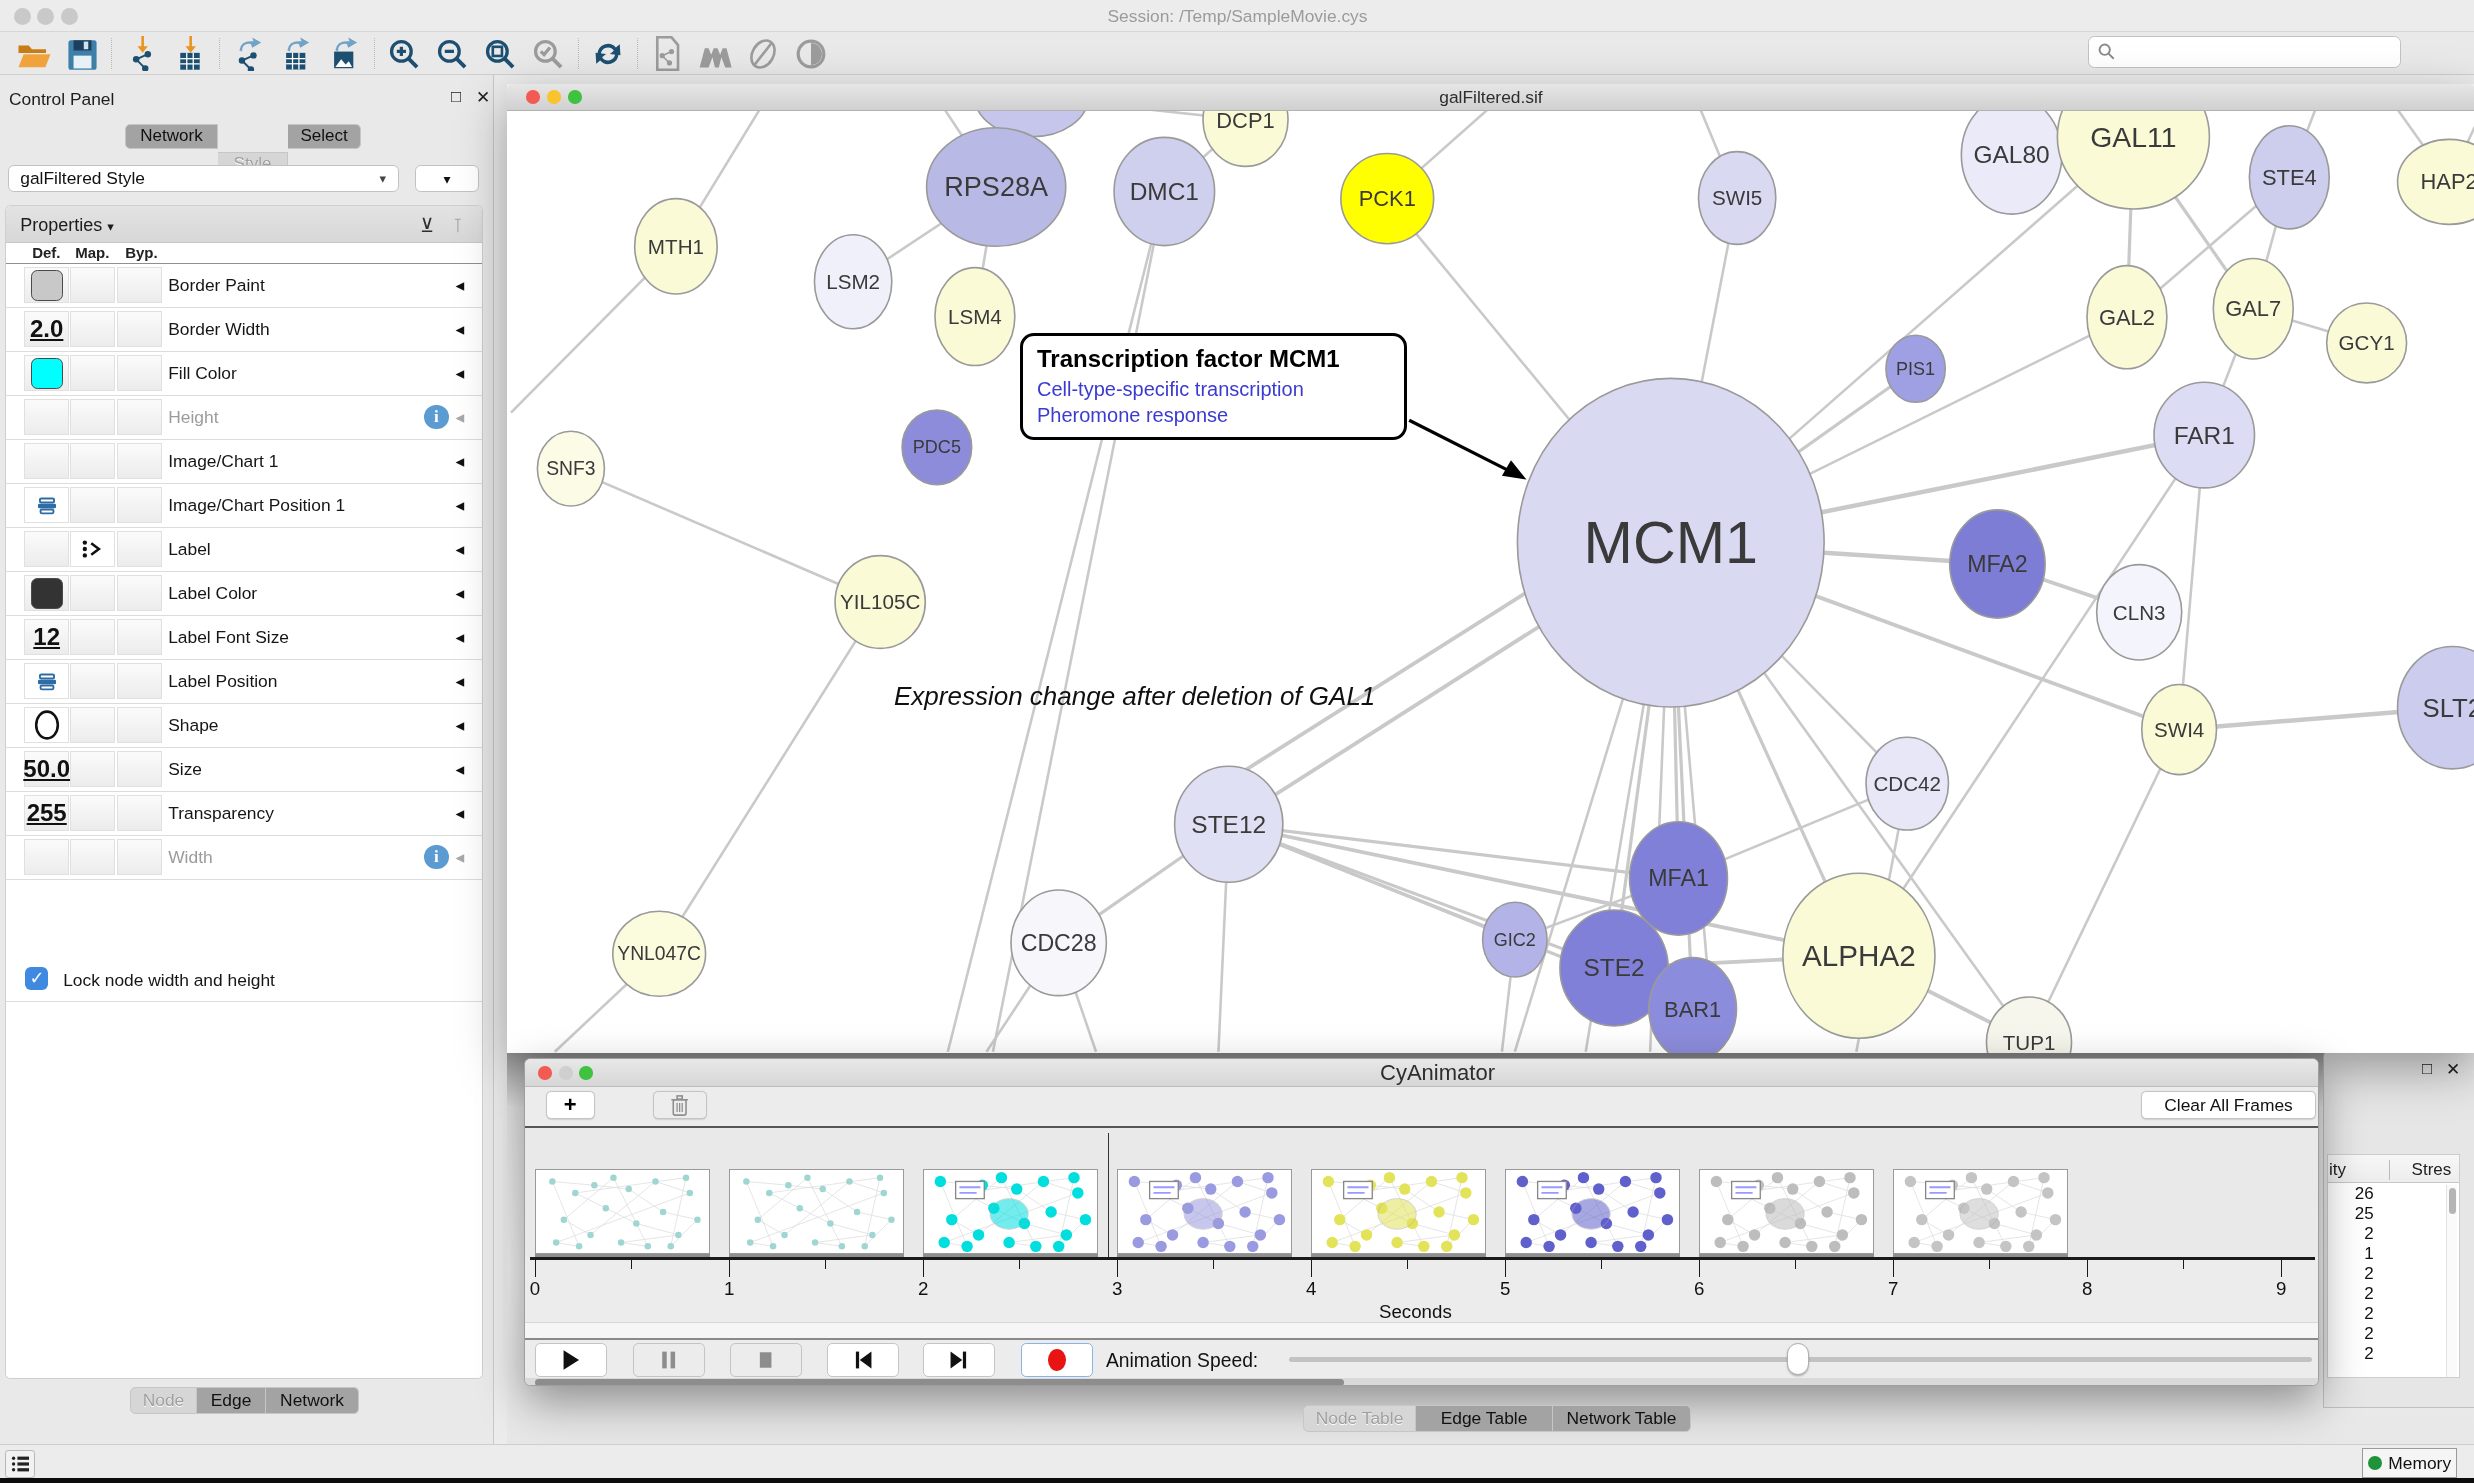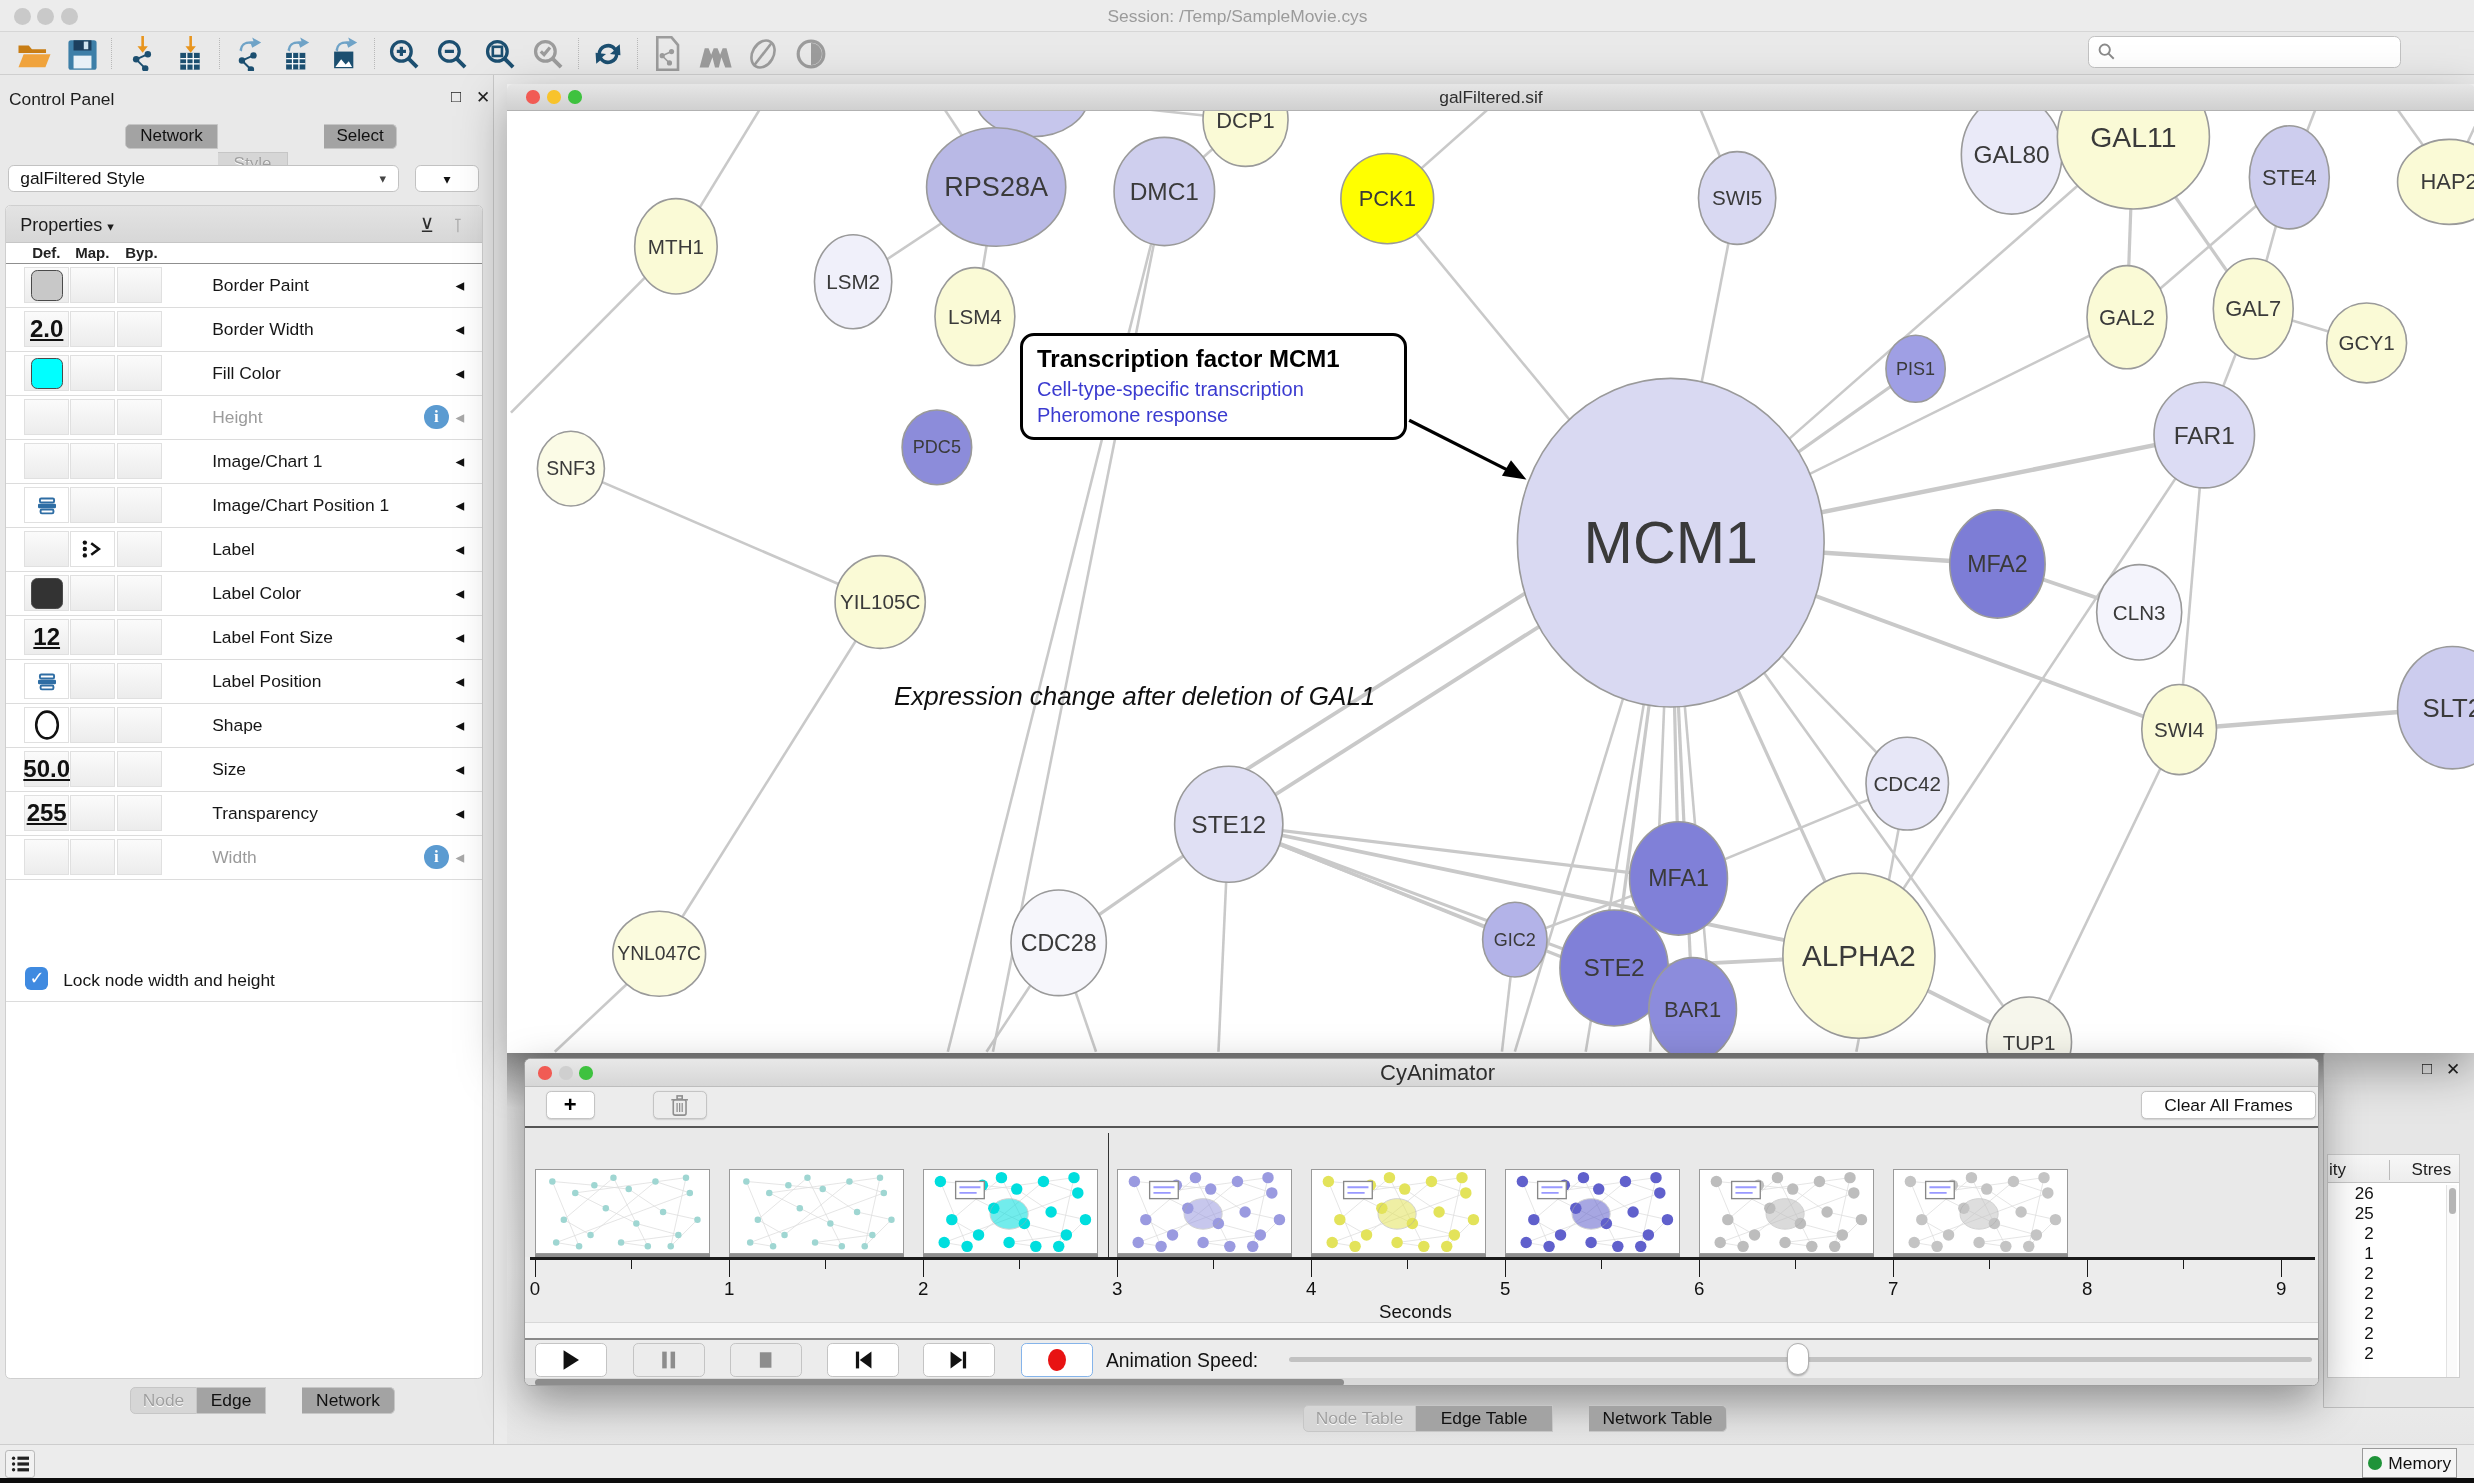--- a/index.html
+++ b/index.html
@@ -22,36 +22,36 @@
   #search-box { position:absolute; right:74px; top:3.9px; width:313px; height:32px; background:#fff; border:1.3px solid #c2c2c2; border-radius:6.4px; display:flex; align-items:center; padding-left:7.7px; }
   #search-box input { border:none; outline:none; font-size:17px; width:271px; background:transparent; }
 
   
   #control-panel { left:0; top:75px; width:494px; height:1369px; background:#e9e9e9; border-right:0.6px solid #c9c9c9; }
   #cp-title { left:9px; top:14px; font-size:17.4px; color:#1d1d1d; position:absolute; }
   .win-ctl { position:absolute; font-size:17px; color:#222; }
   .tabset { position:absolute; display:flex; }
   .tab { height:24.5px; background:#a3a3a3; border:0.6px solid #c6c6c6; border-left:none; font-size:17px; color:#111; display:flex; align-items:center; justify-content:center; }
   .tab:first-child { border-left:0.6px solid #c6c6c6; border-radius:5.2px 0 0 5.2px; }
-  .tab:last-child { border-radius:0 5.2px 5.2px 0;margin-left:36px; }
+  .tab:last-child { border-radius:0 5.2px 5.2px 0; }
   .tab.pressed { background:#d6d6d6; color:#9f9f9f; text-shadow:0 0.6px 0 #fff; }
   #style-combo { left:7.7px; top:90px; width:391px; height:27px; background:#fff; border:1.3px solid #c2c2c2; border-radius:5.8px; position:absolute; font-size:17.4px; color:#111; display:flex; align-items:center; padding:0 11.6px; justify-content:space-between; }
   #style-menu-btn { left:415px; top:90px; width:64px; height:27px; background:#fff; border:1.3px solid #c2c2c2; border-radius:5.8px; position:absolute; font-size:14px; color:#111; display:flex; align-items:center; justify-content:center; }
   #props-box { left:5.2px; top:130px; width:478px; height:1174px; background:#fff; border:1.3px solid #cfcfcf; border-radius:5.2px; position:absolute; overflow:hidden; }
   #props-header { height:37px; background:linear-gradient(#e3e3e3,#d7d7d7); border-bottom:0.6px solid #c6c6c6; position:relative; }
   #props-header .ph-label { position:absolute; left:14px; top:9px; font-size:18px; color:#1c1c1c; }
   #props-header .chev { position:absolute; top:7.7px; font-size:19.3px; }
   #col-header { height:20.6px; position:relative; font-size:15px; font-weight:bold; color:#222; border-bottom:1.3px solid #8f8f8f; }
   #col-header span { position:absolute; top:1.3px; }
   .prow { height:44px; border-bottom:0.6px solid #dcdcdc; position:relative; }
   .pcell { position:absolute; top:3.9px; width:45px; height:36px; background:linear-gradient(#fbfbfb,#ececec); border:0.6px solid #e0e0e0; display:flex; align-items:center; justify-content:center; }
   .pcell.c-def{left:18px;} .pcell.c-map{left:64px;} .pcell.c-byp{left:111px;}
   .swatch { width:32px; height:31px; border:1.3px solid #4a4a4a; border-radius:6.4px; }
   .deftext { font-size:24px; font-weight:bold; color:#111;text-decoration:underline; }
-  .pname { position:absolute; left:162px; top:11px; font-size:17.4px; color:#161616;margin-left:44px; }
+  .pname { position:absolute; left:162px; top:11px; font-size:17.4px; color:#161616; }
   .pname.dim { color:#9b9b9b; }
   .parrow { position:absolute; right:18px; top:11.6px; font-size:17.4px; color:#111; }
   .parrow.dim { color:#a8a8a8; }
   .info-i { position:absolute; left:418px; top:9px; width:24.5px; height:24.5px; border-radius:50%; background:#5b9bd1; color:#fff; font-size:17px; font-weight:bold; text-align:center; line-height:24.5px; font-family:"Liberation Serif",serif; }
   #lock-row { position:absolute; left:0; width:100%; top:751px; height:45px; border-bottom:0.6px solid #dcdcdc; }
   #lock-box { position:absolute; left:19.3px; top:10.3px; width:23px; height:23px; border-radius:5.8px; background:#3f8ae0; color:#fff; font-size:18px; text-align:center; line-height:23px; }
   #lock-label { position:absolute; left:57px; top:13px; font-size:17.4px; color:#161616; }
   #cp-bottom-tabs { left:130px; top:1312px; }
 
   

